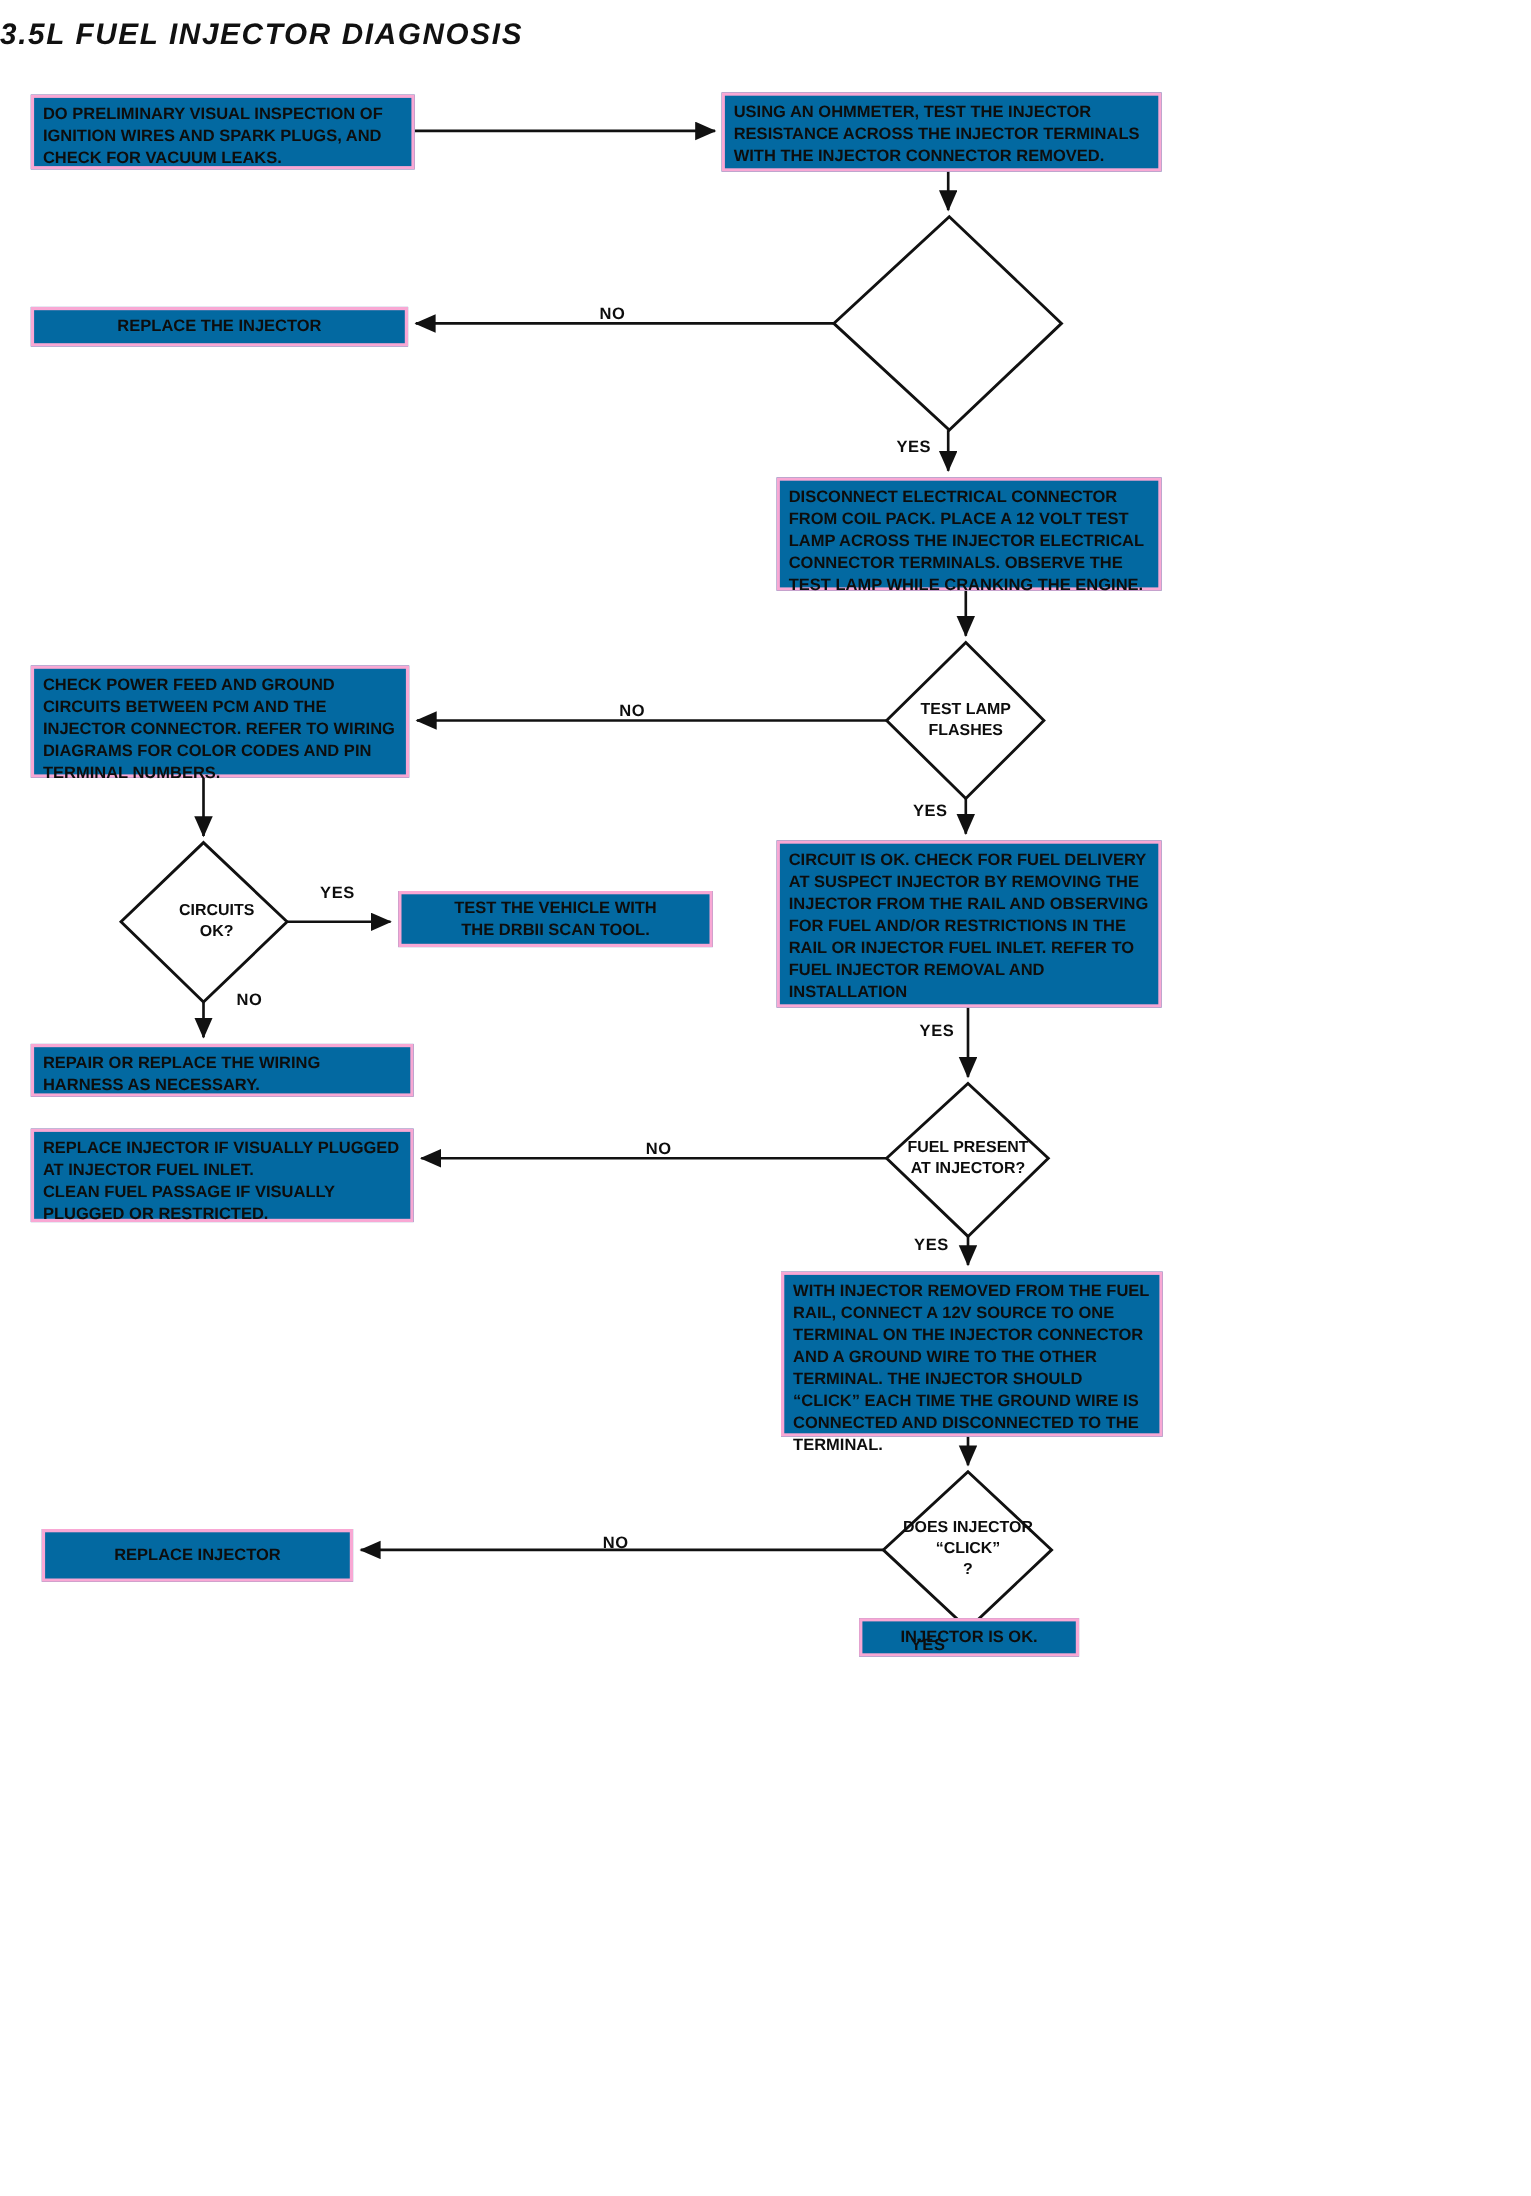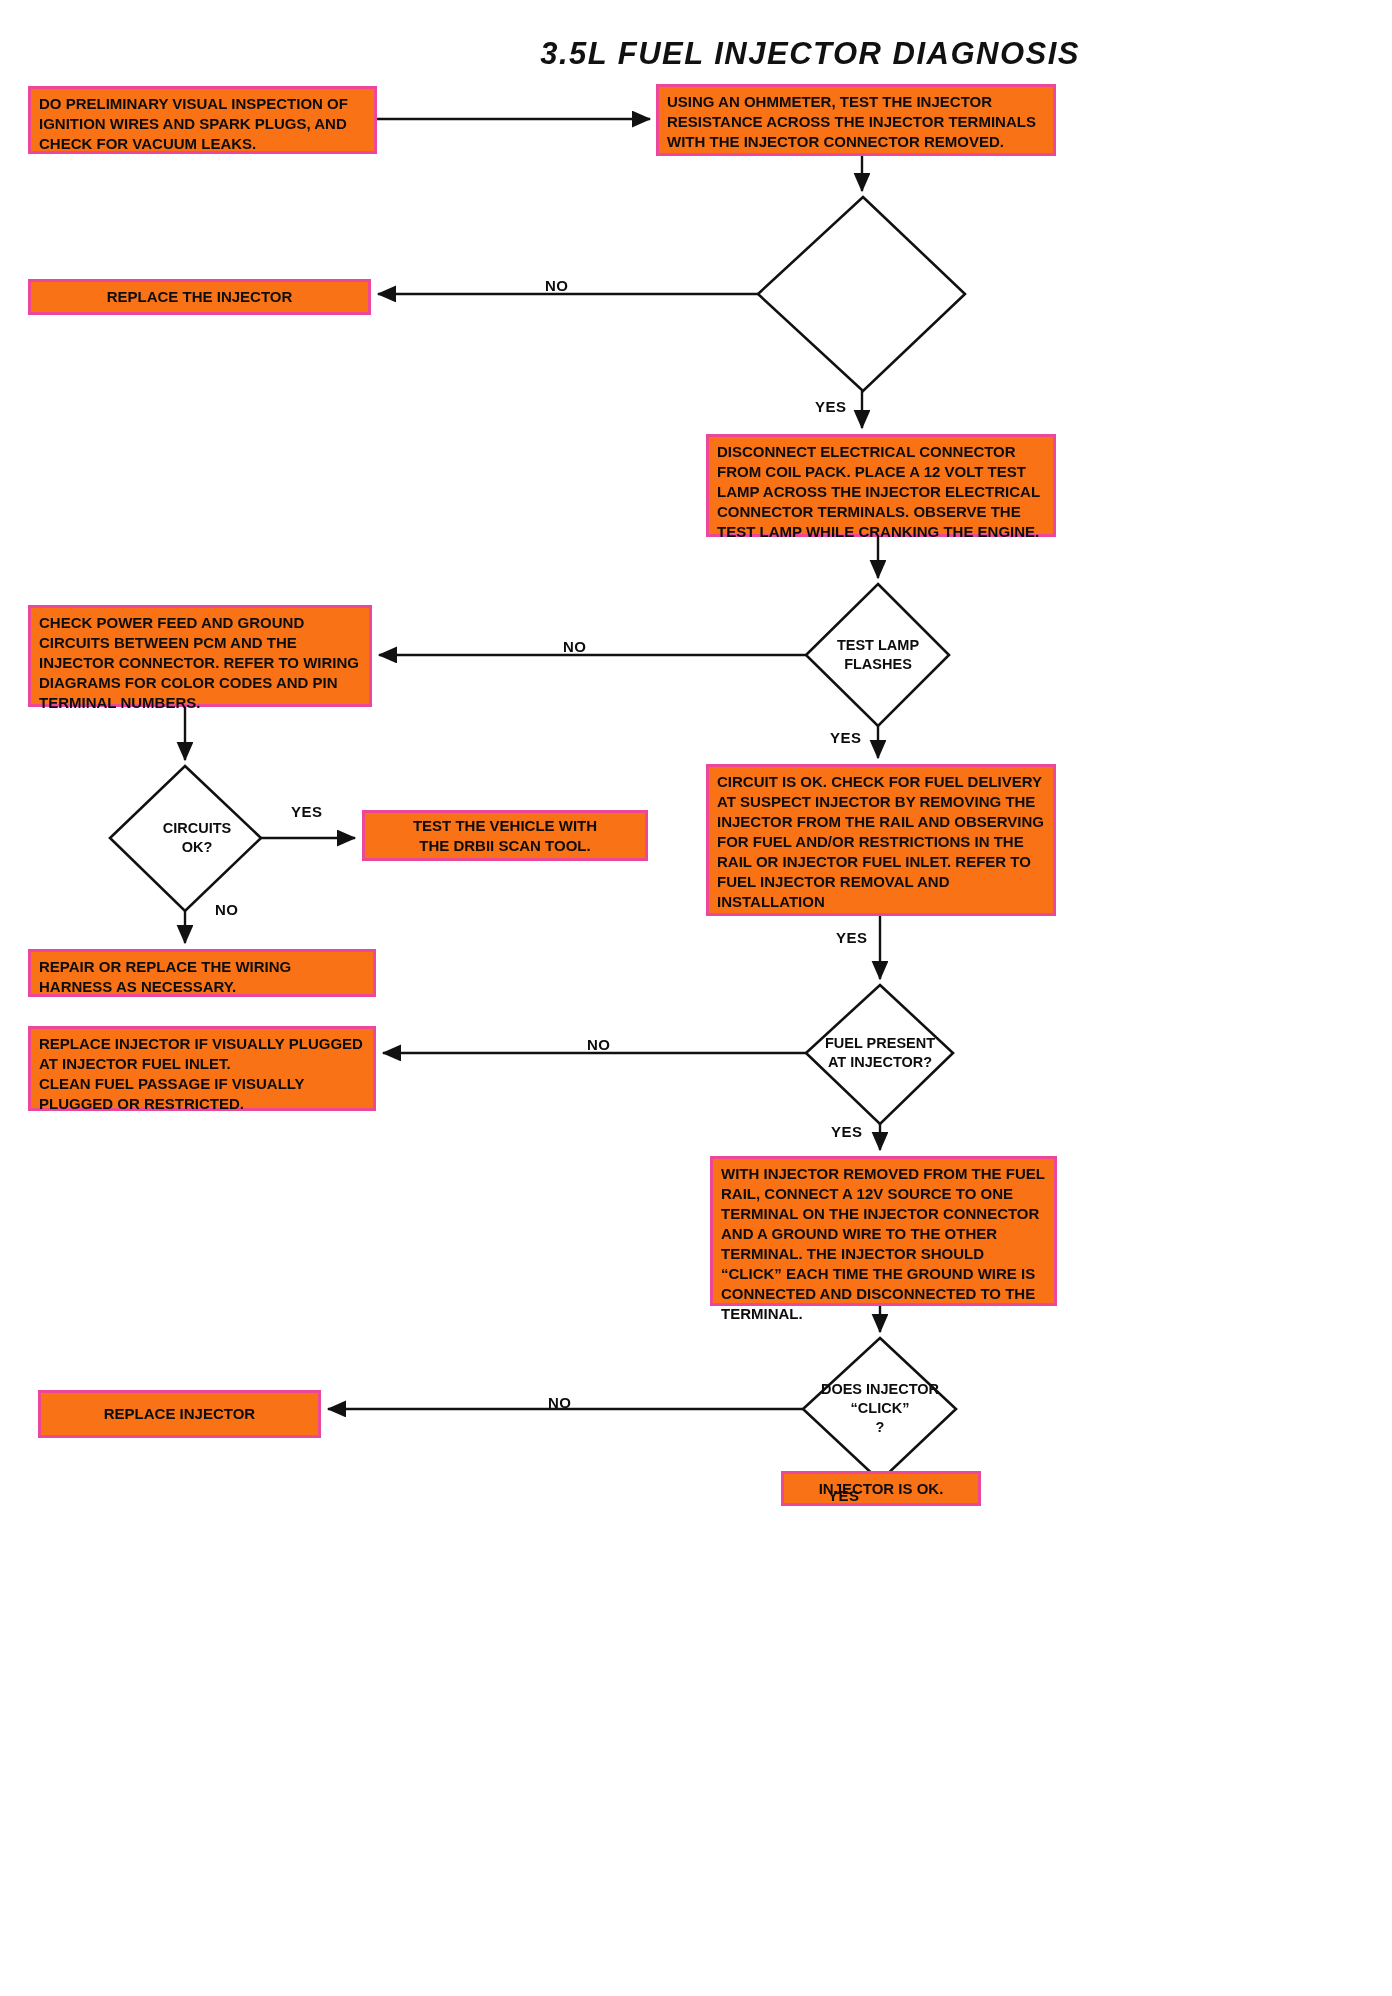--- a/index.html
+++ b/index.html
@@ -5,31 +5,30 @@
   html,body{margin:0;padding:0;background:#ffffff;}
   #canvas{
     position:relative;
     width:1392px;height:1996px;
     background:#ffffff;
     font-family:"Liberation Sans", sans-serif;
     color:#0d0d0d;
   }
   .title{
     position:absolute;left:0;top:16px;width:1080px;
-    text-align:right;
-    font-size:31px;font-weight:bold;font-style:italic;
+    text-align:left;
+    font-size:27px;font-weight:bold;font-style:italic;
     letter-spacing:1.5px;
     color:#111;
-    margin-top:20px;
   }
   .box{
     position:absolute;
     box-sizing:border-box;
-    border:3px solid #ec4899;
-    background:#f97316;
+    border:3px solid #f9a8d4;
+    background:#0369a1;
     font-size:15px;font-weight:bold;
     line-height:1.33;
     padding:5px 8px;
     white-space:pre-line;
   }
   .box.center{
     display:flex;align-items:center;justify-content:center;
     text-align:center;
   }
   .dtext{

